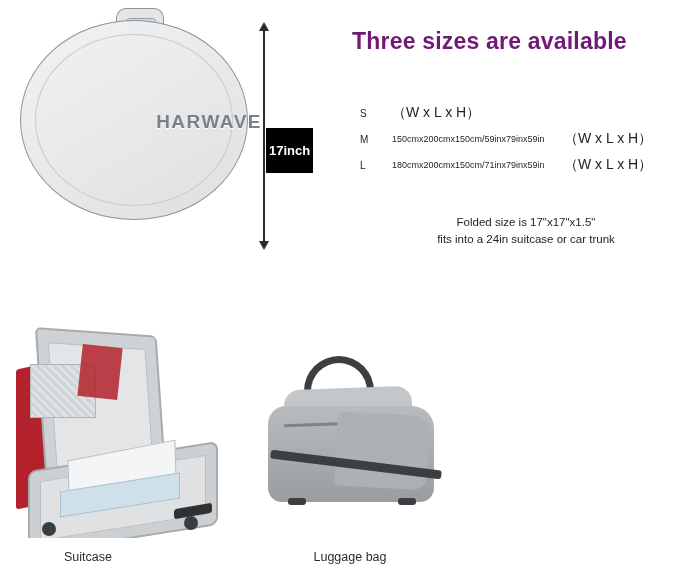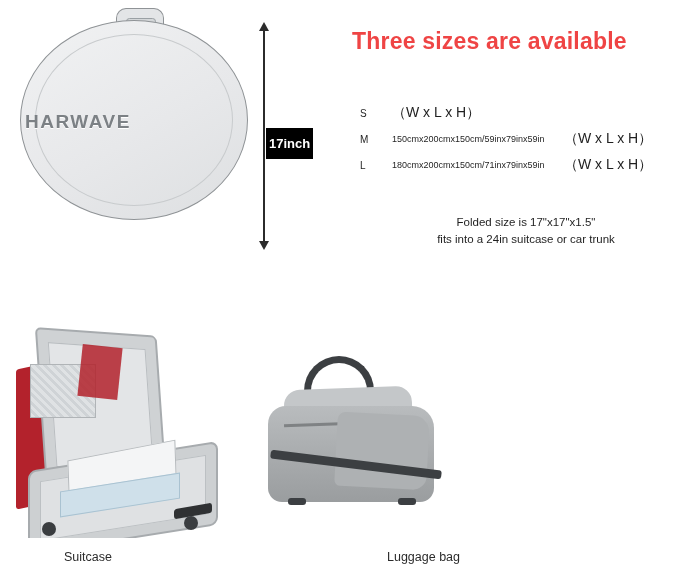--- a/index.html
+++ b/index.html
@@ -70,24 +70,24 @@
     top: 9px;
     width: 30px;
     height: 7px;
     border: 1px solid #9aa0a4;
     border-radius: 4px;
     background: #d4d7d9;
     box-sizing: border-box;
   }
   .bag-logo {
     position: absolute;
-    left: 13px;
+    left: 0;
     right: 0;
     top: 105px;
-    text-align: left;
+    text-align: right;
     font-size: 19px;
     font-weight: bold;
     letter-spacing: 1.5px;
     color: #7c8185;
     text-shadow: 0 1px 0 #ffffff;
   }
 
   
   .dim-vert {
     position: absolute;
@@ -114,32 +114,32 @@
     border-top: 9px solid #2b2b2b;
   }
   .dim-label {
     position: absolute;
     left: 266px;
     top: 128px;
     background: #000000;
     color: #ffffff;
     font-size: 13px;
     font-weight: bold;
-    padding: 8px 3px;
+    padding: 15px 3px;
     white-space: nowrap;
   }
 
   
   .headline {
     position: absolute;
     left: 352px;
     top: 28px;
     font-size: 23px;
     font-weight: bold;
-    color: #ef4444;
+    color: #701a75;
     letter-spacing: 0.2px;
     white-space: nowrap;
     text-align: center;
   }
 
   .size-table {
     position: absolute;
     left: 360px;
     top: 100px;
     width: 300px;
@@ -198,21 +198,21 @@
     top: 0;
     width: 220px;
     height: 228px;
     overflow: hidden;
   }
   .caption {
     position: absolute;
     top: 240px;
     left: 0;
     width: 220px;
-    text-align: right;
+    text-align: center;
     font-size: 12.5px;
     color: #2b2b2b;
   }
   .cell-1 .caption { text-align: left; padding-left: 48px; box-sizing: border-box; }
 
   
   .sc-red {
     position: absolute;
     left: 0px; top: 56px;
     width: 34px; height: 140px;

